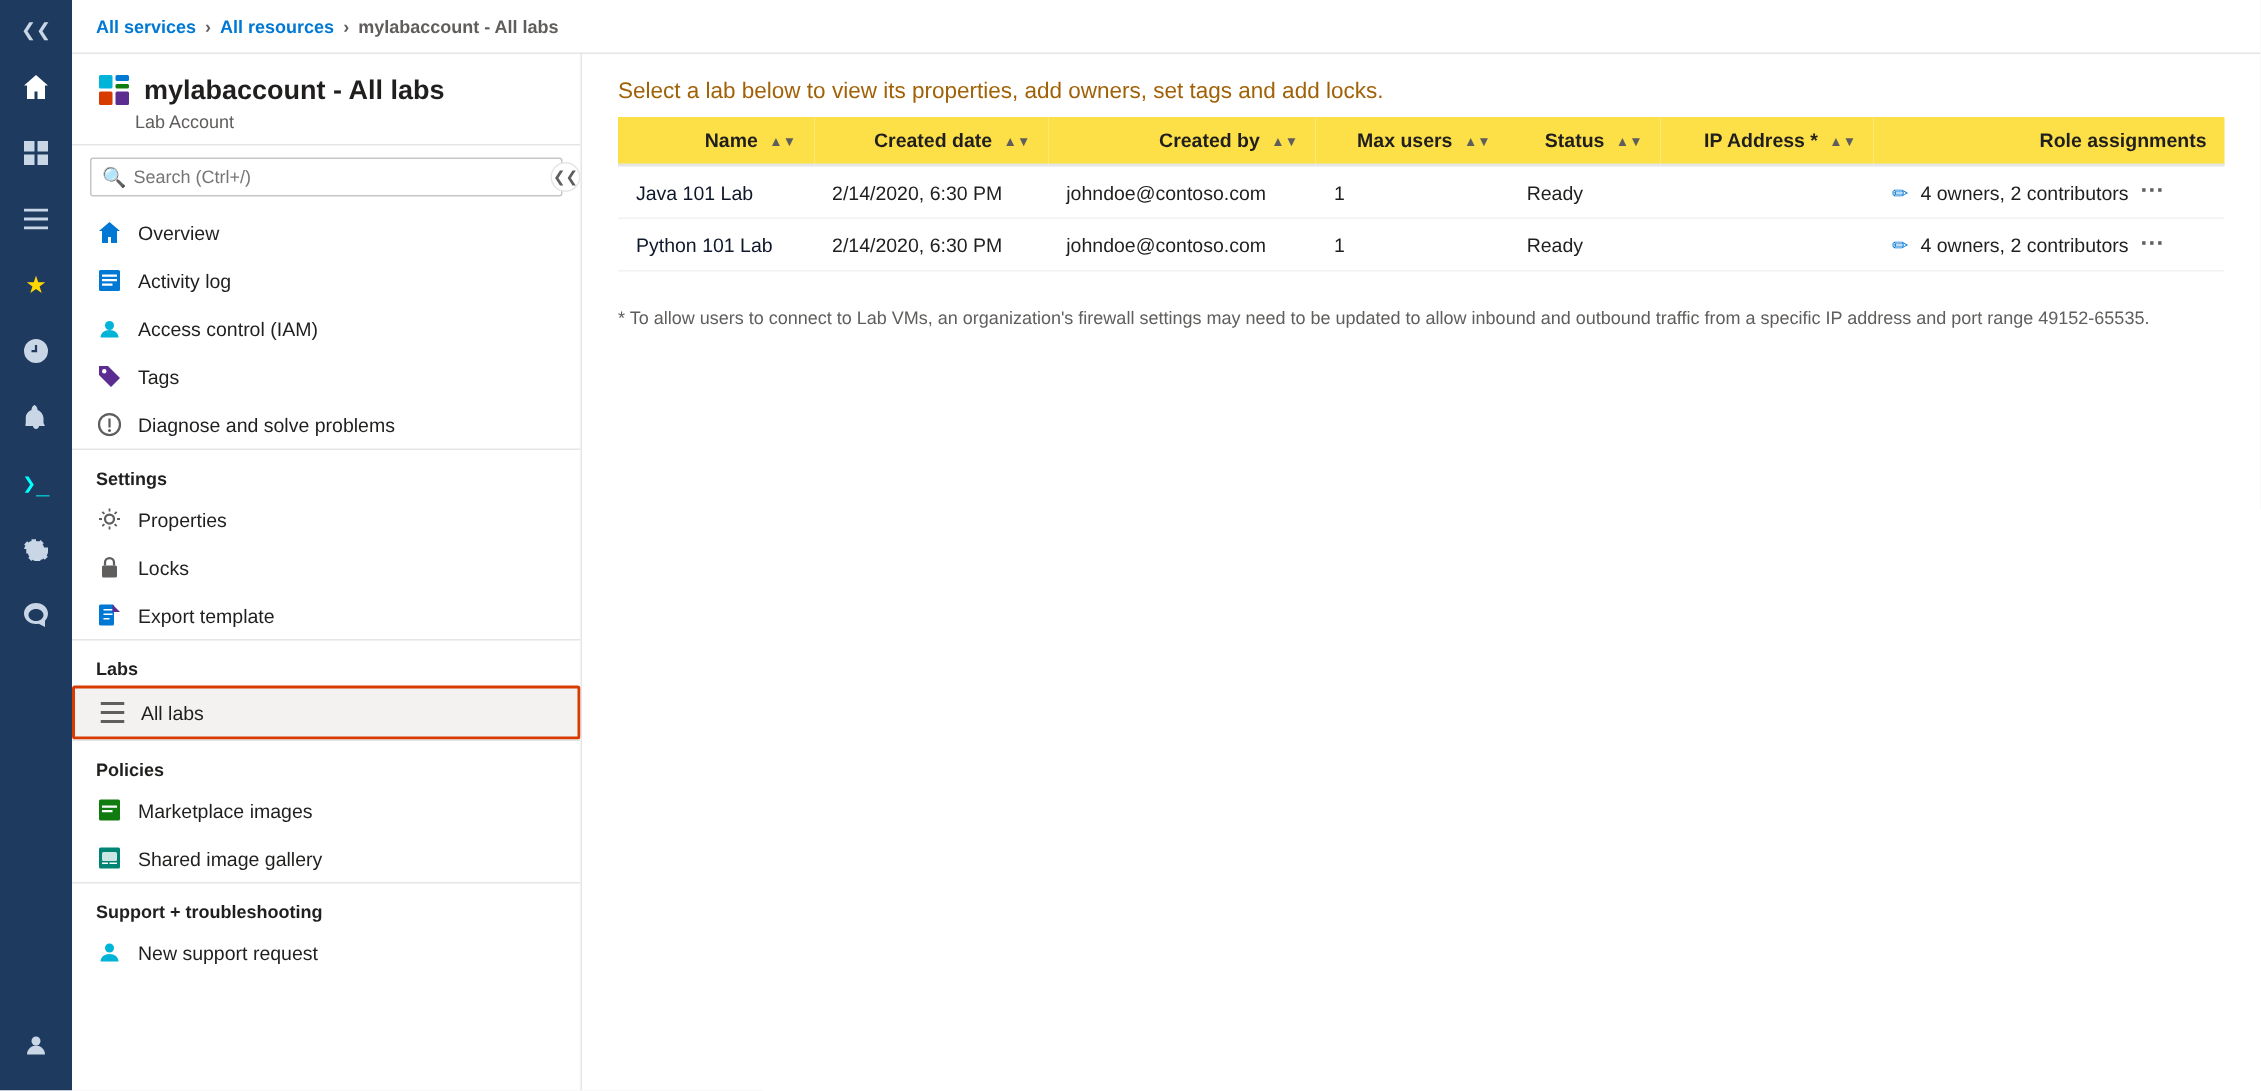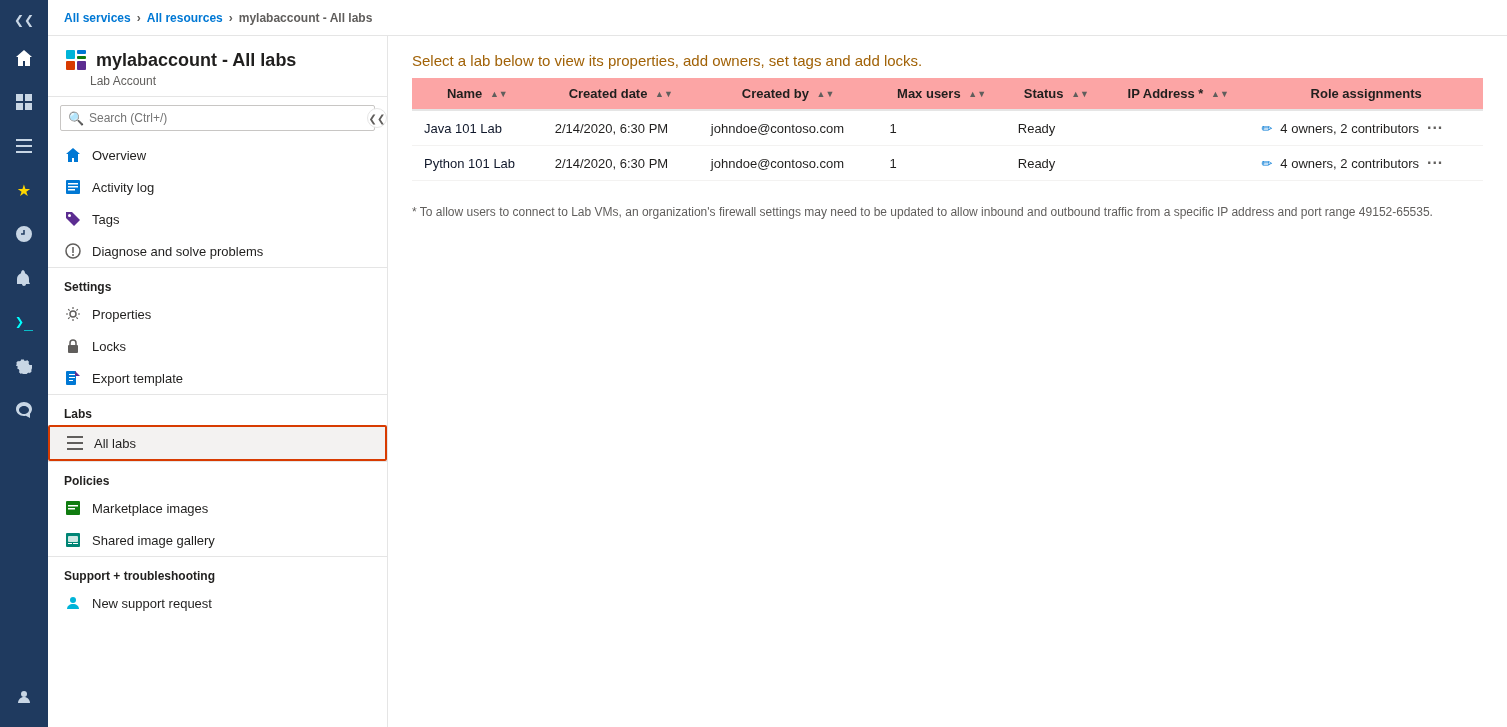--- a/index.html
+++ b/index.html
@@ -192,27 +192,27 @@
       margin-bottom: 9px;
     }
 
     
     .data-table {
       width: 100%;
       border-collapse: collapse;
       font-size: 13px;
     }
     .data-table th {
-      text-align: center;
+      text-align: right;
       padding: 8px 12px;
       font-weight: 600;
       color: #201f1e;
       border-bottom: 2px solid #e5e5e5;
       white-space: nowrap;
-      background: #fca5a5;
+      background: #fde047;
     }
     .data-table th .sort-icons {
       display: inline-flex;
       flex-direction: column;
       margin-left: 4px;
       vertical-align: middle;
       font-size: 9px;
       color: #605e5c;
       line-height: 1;
     }
@@ -362,20 +362,29 @@
       <div class="nav-item">
         <div class="nav-item-icon icon-blue">
           <svg width="16" height="16" viewBox="0 0 16 16" fill="#0078d4">
               <rect x="1" y="1" width="14" height="14" rx="1" fill="#0078d4"></rect>
               <rect x="3" y="4" width="10" height="1.5" fill="#fff"></rect>
               <rect x="3" y="7" width="10" height="1.5" fill="#fff"></rect>
               <rect x="3" y="10" width="7" height="1.5" fill="#fff"></rect>
             </svg>
         </div>
         <span>Activity log</span>
+      </div>
+      <div class="nav-item">
+        <div class="nav-item-icon icon-cyan">
+          <svg width="16" height="16" viewBox="0 0 16 16" fill="#00b4d8">
+              <circle cx="8" cy="6" r="3"></circle>
+              <path d="M2 14c0-3 2.7-5 6-5s6 2 6 5H2z"></path>
+            </svg>
+        </div>
+        <span>Access control (IAM)</span>
       </div>
       <div class="nav-item">
         <div class="nav-item-icon">
           <svg width="16" height="16" viewBox="0 0 16 16" fill="#5c2d91">
               <path d="M1 1h6l8 8-6 6L1 7V1zm3.5 2a1.5 1.5 0 1 0 0 3 1.5 1.5 0 0 0 0-3z"></path>
             </svg>
         </div>
         <span>Tags</span>
       </div>
       <div class="nav-item">

